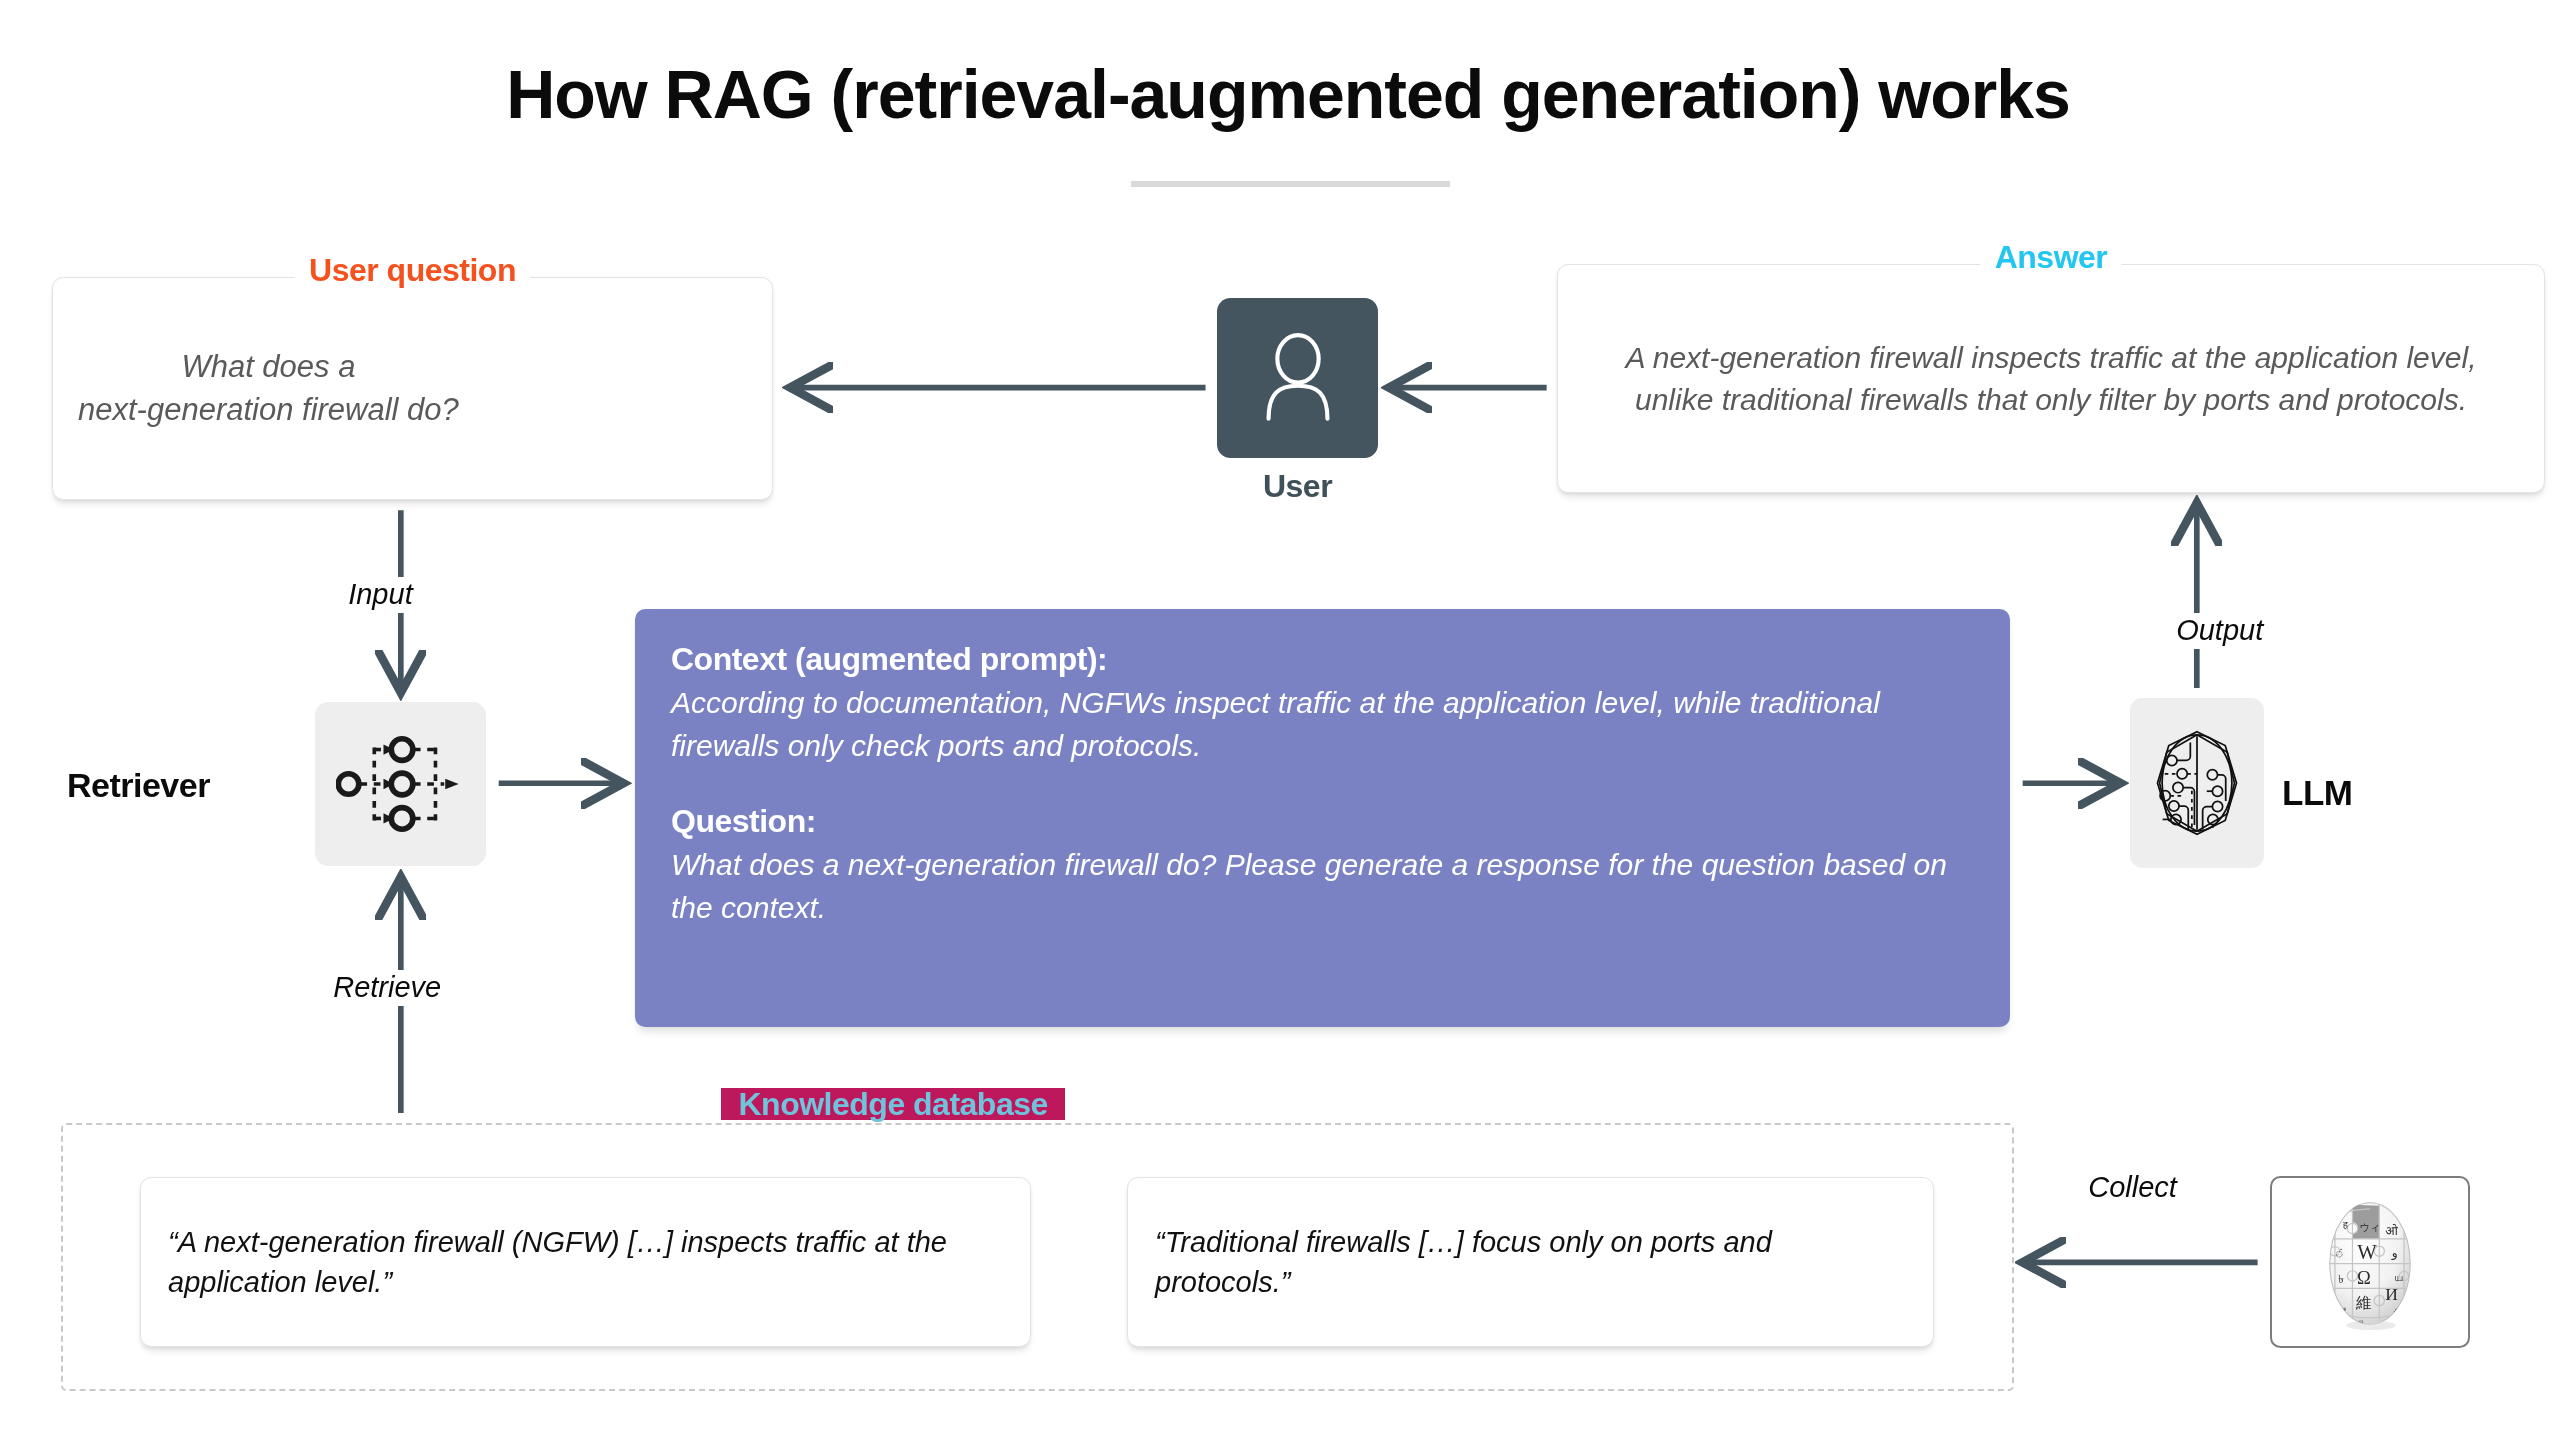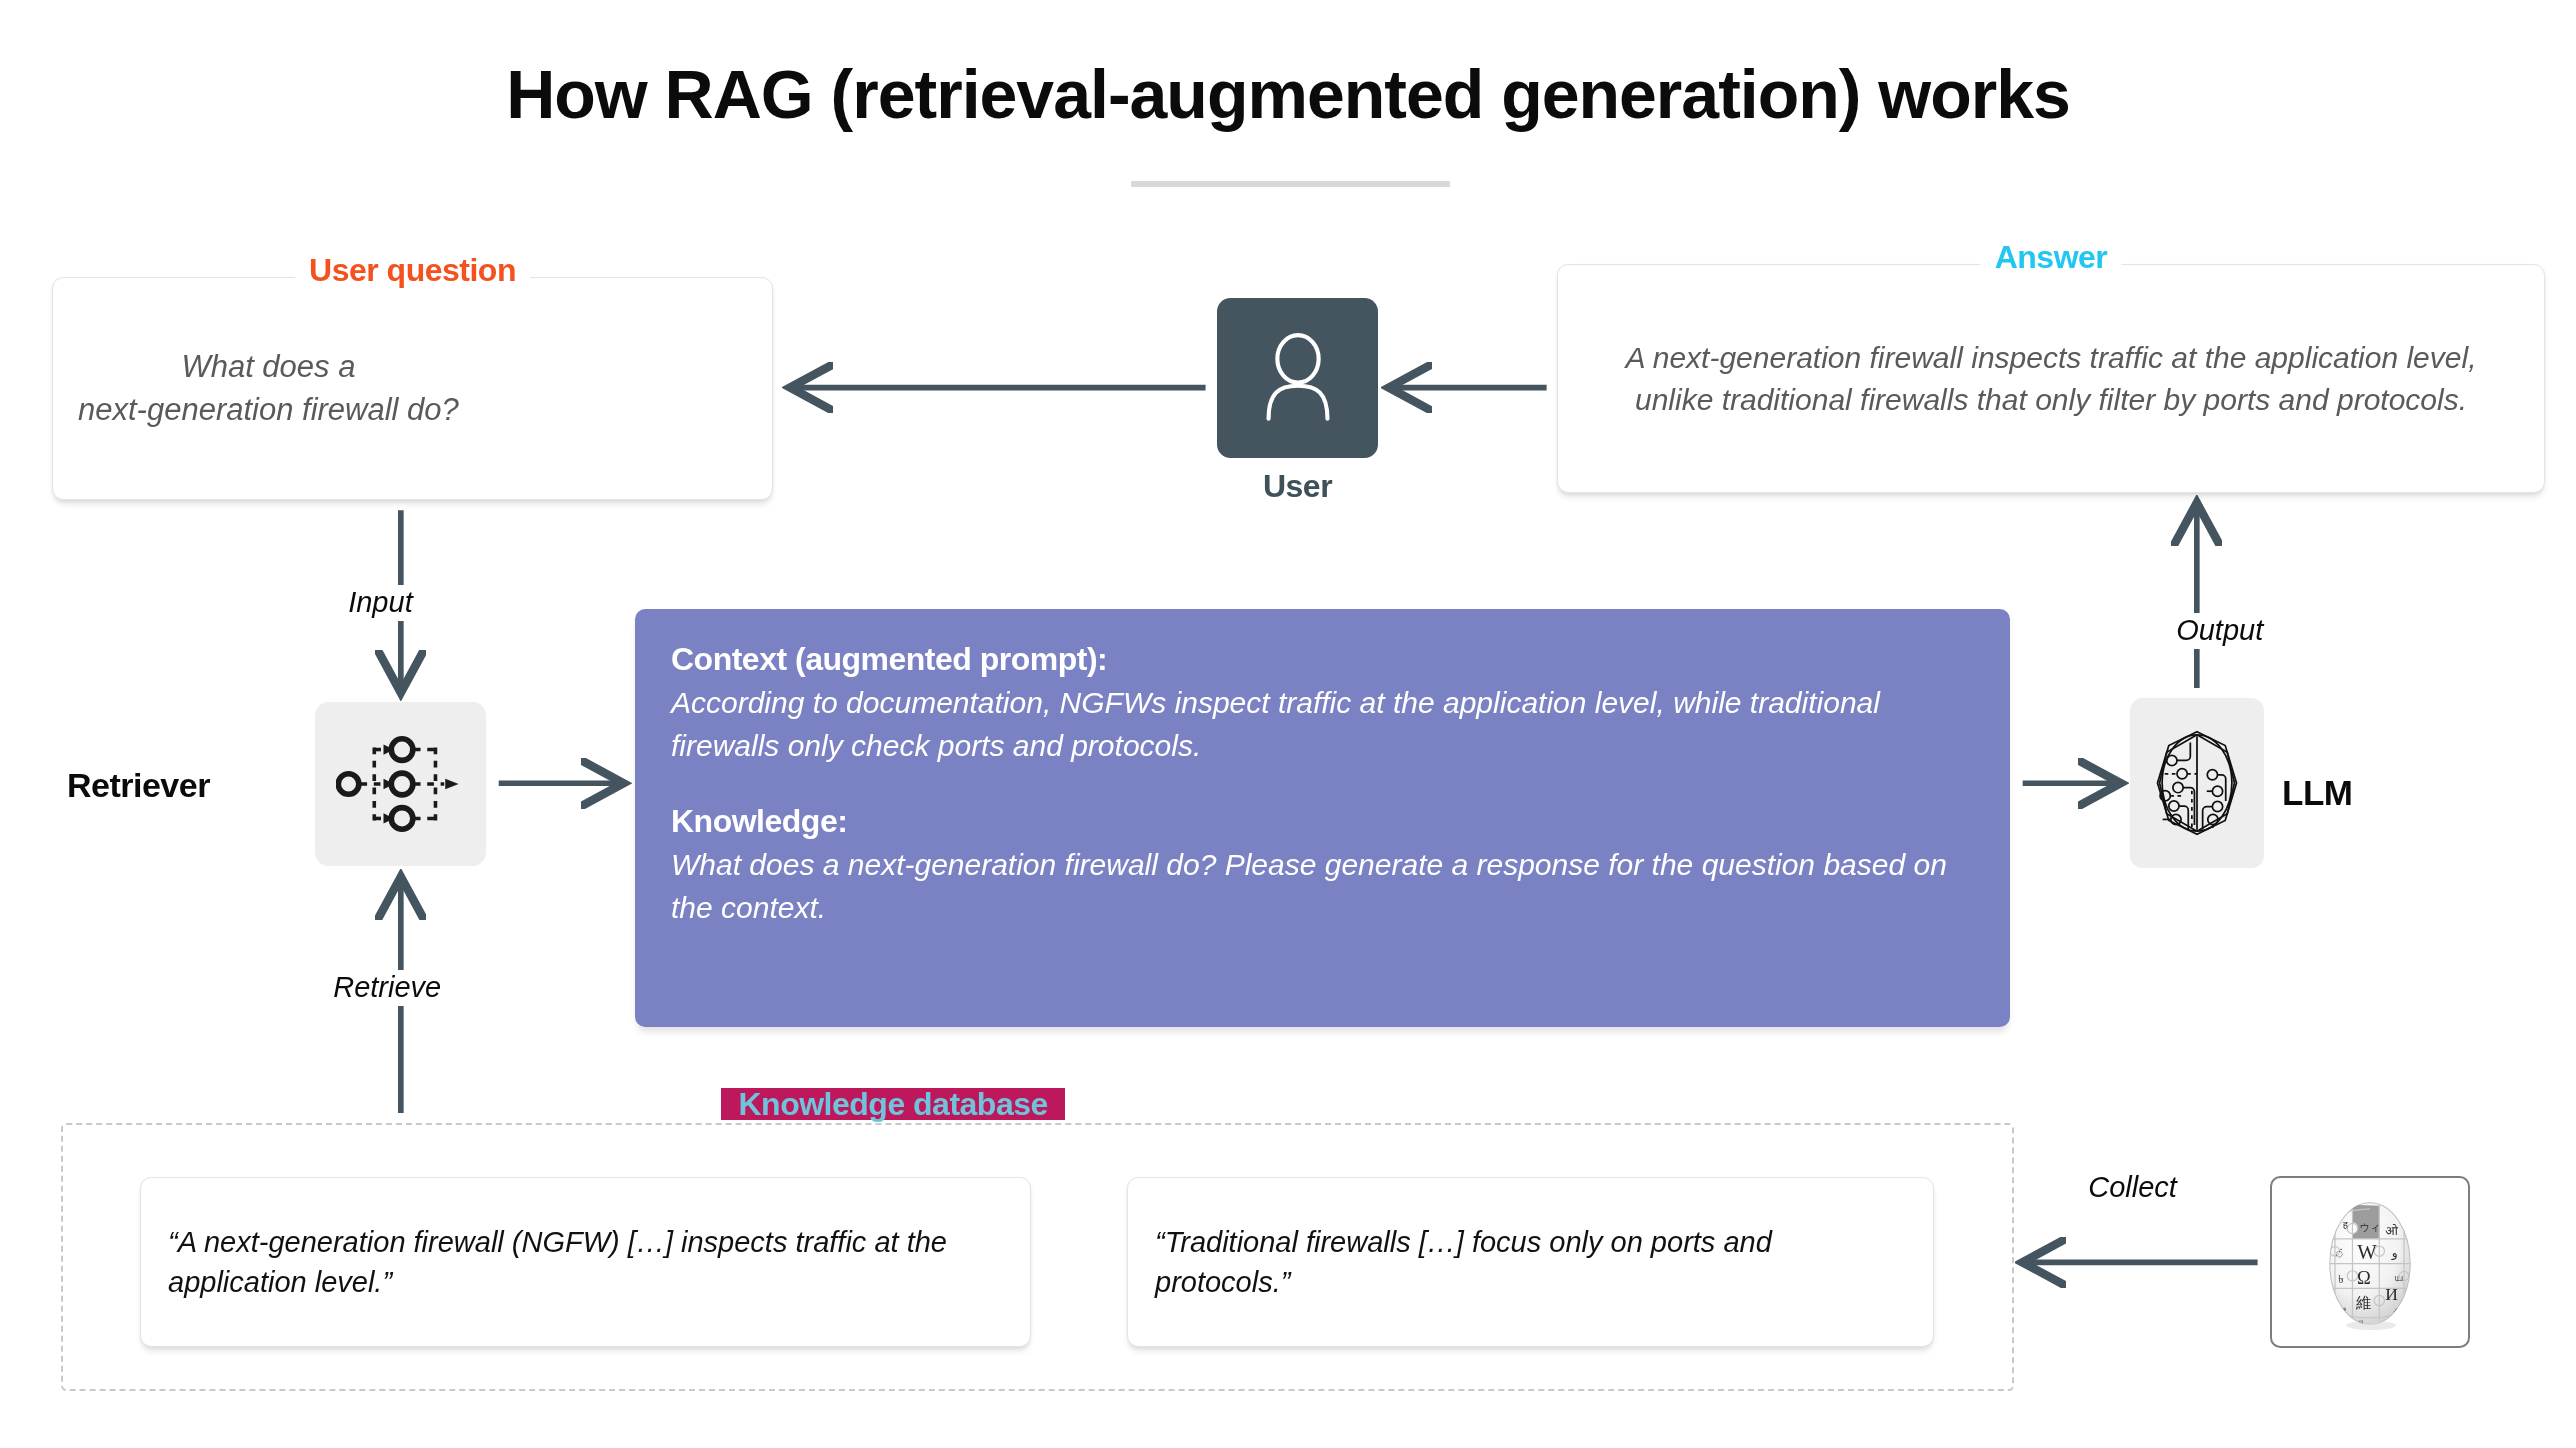--- a/index.html
+++ b/index.html
@@ -206,21 +206,21 @@
   .arrow-label{
     position:absolute;
     font-size:29px;
     font-style:italic;
     color:#0b0b0b;
     background:#ffffff;
     padding:2.1px 8.2px;
     white-space:nowrap;
     line-height:1.1;
   }
-  #label-input   { left:340px;  top:577px;margin-top:8px; }
+  #label-input   { left:340px;  top:577px; }
   #label-retrieve{ left:325px;  top:970px; }
   #label-output  { left:2168px; top:577px;margin-top:36px; }
   #label-collect { left:2080px; top:1170px; }
 </style>
 </head>
 <body>
 
 <div id="stage">
 
   <div class="title">How RAG (retrieval-augmented generation) works</div>
@@ -307,21 +307,21 @@
         <path d="M92,162 L112,172 L92,182 Z"></path>
         <path d="M212,95 L238,105 L212,115 Z"></path>
       </g>
     </svg>
   </div>
 
   <div id="context-box">
     <div class="ctx-h">Context (augmented prompt):</div>
     <div class="ctx-p">According to documentation, NGFWs inspect traffic at the application level, while traditional firewalls only check ports and protocols.</div>
     <div class="ctx-gap"></div>
-    <div class="ctx-h">Knowledge:</div>
+    <div class="ctx-h">Question:</div>
     <div class="ctx-p">What does a next-generation firewall do? Please generate a response for the question based on the context.</div>
   </div>
 
   <div id="llm-tile">
     <svg width="96" height="118" viewBox="0 0 186 230">
       <g fill="none" stroke="#111111" stroke-width="3.4">
 
         <ellipse cx="93" cy="115" rx="68" ry="94"></ellipse>
         <polygon points="93,15 148,42 170,115 148,188 93,215 38,188 16,115 38,42"></polygon>
         <polygon points="93,21 152,55 166,115 152,175 93,209 34,175 20,115 34,55"></polygon>

